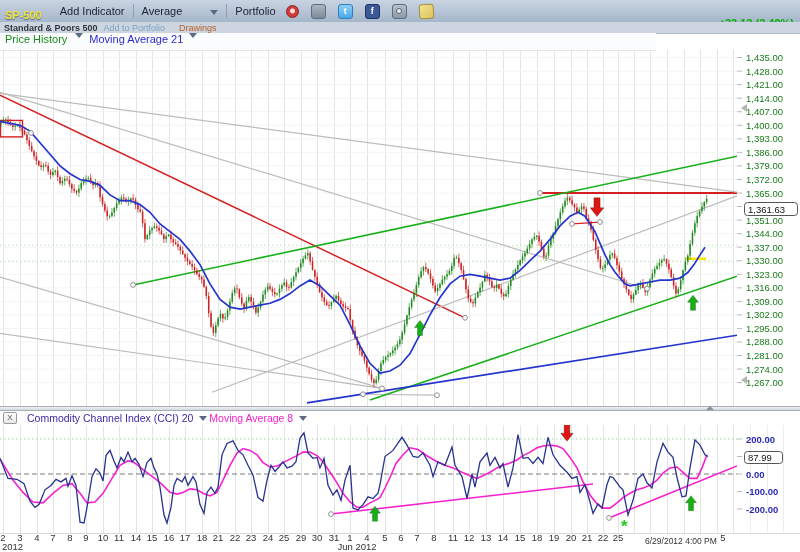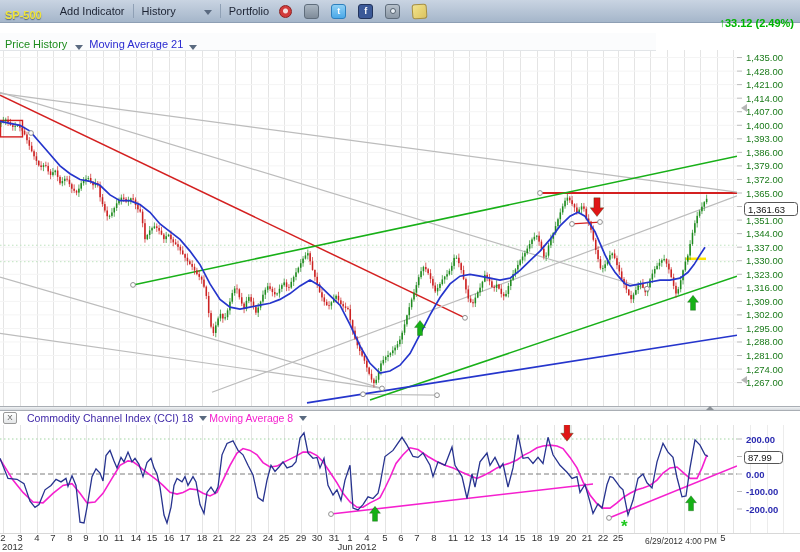--- a/index.html
+++ b/index.html
@@ -24,21 +24,21 @@
   .ic-camera::after{content:"";position:absolute;left:3.5px;top:3.5px;width:6px;height:6px;border-radius:50%;background:#e8eef4;border:1px solid #55626f;box-sizing:border-box;}
   .ic-note{background:linear-gradient(135deg,#f2e48e,#dcc35e);border:1px solid #a9903c;transform:rotate(-4deg);}
   .change{margin-left:auto;margin-right:6px;color:#00b400;font-weight:bold;font-size:11px;margin-top:24px;}
   .change .up{font-size:12px;}
   .bar2{position:absolute;left:0;top:22px;width:800px;height:11px;z-index:3;background:#ccd5e0;
         border-bottom:1px solid #b2bcc8;font-size:9px;color:#333;display:flex;align-items:center;}
   .b2name{font-weight:bold;color:#30363f;margin:0 6px 0 4px;}
   .b2link{color:#7da3c4;margin-right:14px;}
   .b2draw{color:#b55f28;}
   .bar3{position:absolute;left:0;top:33px;width:656px;height:17px;z-index:3;background:#fbfcfd;
-        border-bottom:1px solid #e2e5e8;font-size:11px;display:flex;align-items:flex-end;}
+        border-bottom:1px solid #e2e5e8;font-size:11px;display:flex;align-items:flex-start;}
   .ph{color:#1e8c1e;margin:0 2px 0 5px;}
   .ma{color:#2a2ad0;margin-left:6px;}
   .splitter{position:absolute;left:0;top:406px;width:800px;height:5px;z-index:3;
             background:linear-gradient(#f0f2f4,#d5d9dd);border-top:1px solid #a9aeb4;border-bottom:1px solid #a9aeb4;box-sizing:border-box;}
   .split-grip{position:absolute;left:706px;top:-1px;width:0;height:0;border-left:4px solid transparent;
             border-right:4px solid transparent;border-bottom:4px solid #8c9298;}
   .cci-head{position:absolute;left:0;top:411px;width:800px;height:14px;z-index:3;background:#fff;
             font-size:10.5px;display:flex;align-items:center;}
   .xbtn{width:12px;height:10px;border:1px solid #999;border-radius:2px;background:linear-gradient(#fff,#e4e6e8);
         color:#555;font-size:8px;line-height:10px;text-align:center;margin:0 10px 0 3px;}
@@ -949,45 +949,50 @@
         <text x="357" y="550" text-anchor="middle">Jun 2012</text>
         <text x="645" y="544" font-size="8.5">6/29/2012 4:00 PM</text>
       </g>
       <line x1="0" y1="533.5" x2="800" y2="533.5" stroke="#d8d8d8" stroke-width="1"></line>
     </svg>
 
   <div class="bar1">
     <span class="sym">SP-500</span>
     <span class="tbitem">Add Indicator</span>
     <span class="divider"></span>
-    <span class="tbitem"><span>History</span><span class="caret" style="margin-left:28px"></span></span>
+    <span class="tbitem"><span>Average</span><span class="caret" style="margin-left:28px"></span></span>
     <span class="divider"></span>
     <span class="tbitem">Portfolio</span>
     <span class="icon ic-alarm"></span>
     <span class="icon ic-media"></span>
     <span class="icon ic-twitter">t</span>
     <span class="icon ic-facebook">f</span>
     <span class="icon ic-camera"></span>
     <span class="icon ic-note"></span>
     <span class="change"><span class="up">↑</span><span>33.12 (2.49%)</span></span>
   </div>
 
+  <div class="bar2">
+    <span class="b2name">Standard &amp; Poors 500</span>
+    <span class="b2link">Add to Portfolio</span>
+    <span class="b2link b2draw">Drawings</span>
+  </div>
 
   <div class="bar3">
     <span class="ph">Price History</span>
     <span class="caret"></span>
     <span class="ma">Moving Average 21</span>
     <span class="caret"></span>
   </div>
 
   <div class="splitter">
       <span class="split-grip"></span>
     </div>
 
   <div class="cci-head">
     <span class="xbtn">X</span>
-    <span class="cci-lbl">Commodity Channel Index (CCI) 18</span>
+    <span class="cci-lbl">Commodity Channel Index (CCI) 20</span>
     <span class="caret"></span>
     <span class="cci-ma">Moving Average 8</span>
     <span class="caret"></span>
   </div>
 
 </div>
 
 </body></html>

